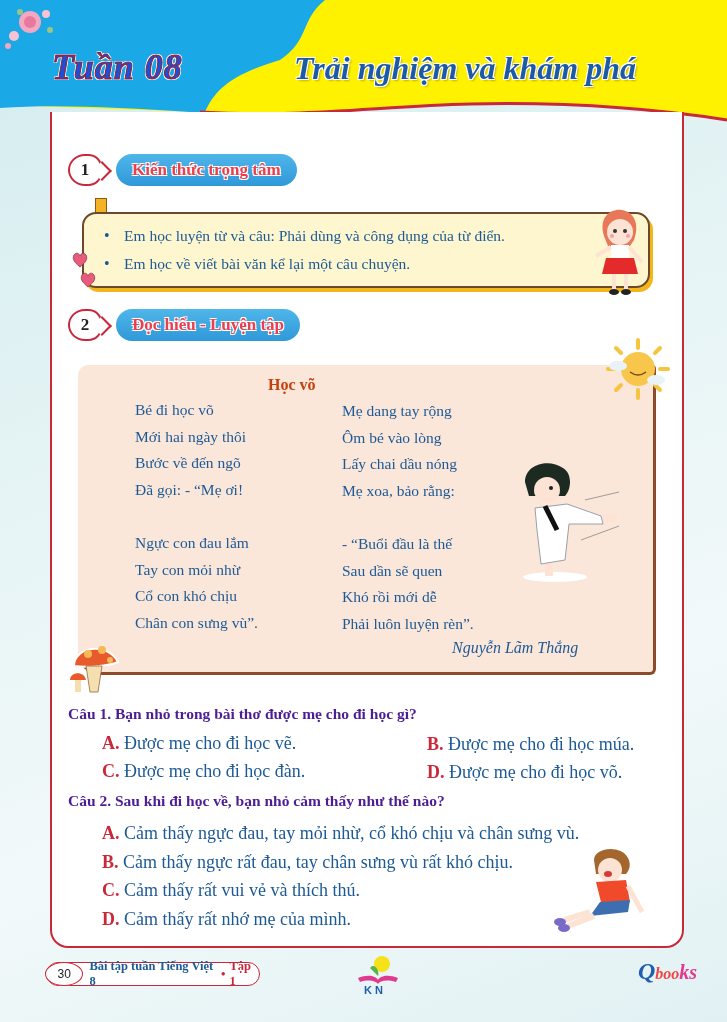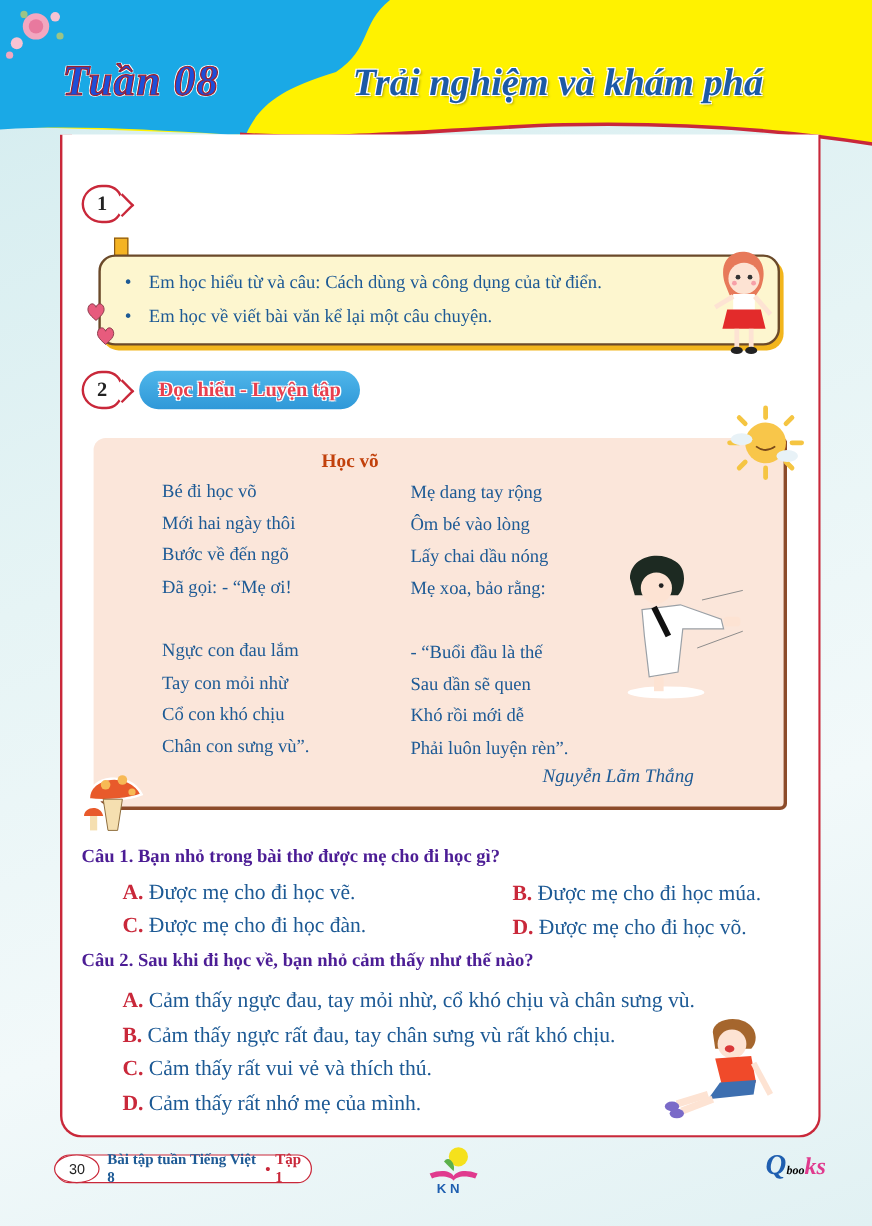--- a/index.html
+++ b/index.html
@@ -109,21 +109,21 @@
     background: #fff;
   }
   .footer-badge .book { margin-left: 6px; }
   .footer-badge .dot { color: #c9283a; margin: 0 4px; }
   .footer-badge .vol { color: #c9283a; }
   .qbooks {
     position: absolute; left: 638px; top: 958px;
     font-family: "Liberation Serif", serif; font-style: italic; font-weight: bold; font-size: 20px;
   }
   .qbooks .q { color: #1f5fb0; font-size: 24px; }
-  .qbooks .b { color: #000000; font-size: 10px; }
+  .qbooks .b { color: #ef4444; font-size: 16px; }
   .qbooks .k { color: #e03a8e; font-size: 20px; }
   .illus { position: absolute; }
 </style>
 </head>
 <body>
 
 <div class="header">
   <svg width="727" height="135" viewBox="0 0 727 135">
     <path d="M0,0 L727,0 L727,120 C650,108 560,102 470,104 C380,106 300,118 200,112 L0,105 Z" fill="#fff200"></path>
     <path d="M0,0 L325,0 C300,20 310,40 280,60 C230,75 215,90 205,112 L190,112 C120,108 60,104 0,108 Z" fill="#1aa9e6"></path>
@@ -139,26 +139,27 @@
     <circle cx="50" cy="30" r="3" fill="#9cc486"></circle>
     <circle cx="20" cy="12" r="3" fill="#9cc486"></circle>
   </svg>
   <div class="chapter-title">Trải nghiệm và khám phá</div>
 </div>
 
 <div class="frame"></div>
 
 <div class="sec" style="top:154px;">
   <div class="sec-num">1</div>
+  <div class="sec-pill">Kiến thức trọng tâm</div>
 </div>
 
 <div class="tab-clip"></div>
 <div class="knowledge">
   <ul>
-    <li>Em học hiểu từ và câu: Cách dùng và công dụng của từ điển.</li>
+    <li>Em học luyện từ và câu: Phải dùng và công dụng của từ điển.</li>
     <li>Em học về viết bài văn kể lại một câu chuyện.</li>
   </ul>
 </div>
 <svg class="heart" style="left:72px;top:252px;" viewBox="0 0 16 16">
   <path d="M8,15 C2,10 0,7 2,3 C4,0 7,1 8,4 C9,1 12,0 14,3 C16,7 14,10 8,15 Z" fill="#e75b7d" stroke="#8a3b4a" stroke-width="0.8"></path>
 </svg>
 <svg class="heart" style="left:80px;top:272px;" viewBox="0 0 16 16">
   <path d="M8,15 C2,10 0,7 2,3 C4,0 7,1 8,4 C9,1 12,0 14,3 C16,7 14,10 8,15 Z" fill="#e75b7d" stroke="#8a3b4a" stroke-width="0.8"></path>
 </svg>
 

